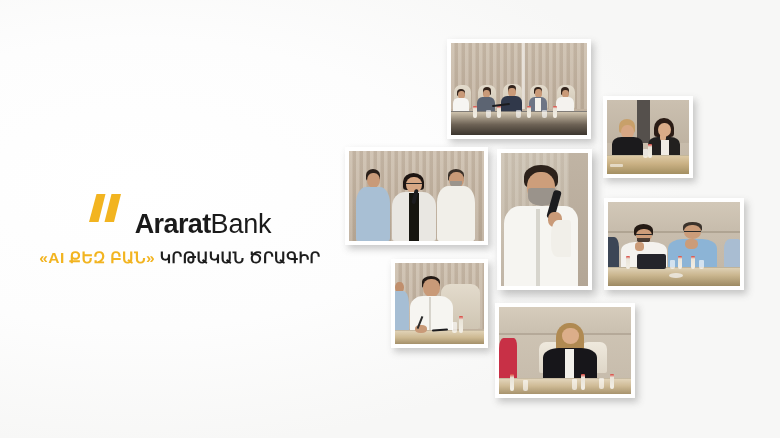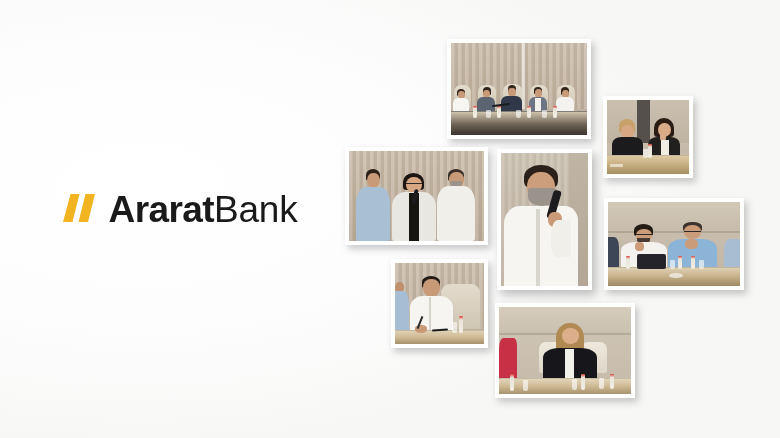--- a/index.html
+++ b/index.html
@@ -33,27 +33,27 @@
     gap: 9px;
     height: 44px;
   }
   #logo-mark {
     display: block;
     width: 37px;
     height: 28px;
     flex: 0 0 auto;
   }
   #wordmark {
-    font-size: 37px;
+    font-size: 27px;
     line-height: 1;
     letter-spacing: -0.6px;
     white-space: nowrap;
     color: #1a1a1a;
     position: relative;
-    top: 1px;
+    top: 16px;
   }
   #wordmark .wm-bold {
     font-weight: 700;
   }
   #wordmark .wm-light {
     font-weight: 400;
     letter-spacing: -0.2px;
   }
   #tagline {
     margin-top: 19px;
@@ -430,16 +430,17 @@
   <div id="brand-block">
 
     <div id="logo-row">
       <svg id="logo-mark" viewBox="0 0 37 28">
         <polygon points="7.5,0 16.5,0 9.5,28 0,28" fill="#F2B420"></polygon>
         <polygon points="22.5,0 32,0 25,28 15.5,28" fill="#F2B420"></polygon>
       </svg>
       <div id="wordmark"><span class="wm-bold">Ararat</span><span class="wm-light">Bank</span></div>
     </div>
 
+    <div id="tagline"><span class="tag-accent">«AI ՔԵԶ ԲԱՆ»</span> <span class="tag-dark">ԿՐԹԱԿԱՆ ԾՐԱԳԻՐ</span></div>
 
   </div>
 
 </div>
 
 </body></html>

